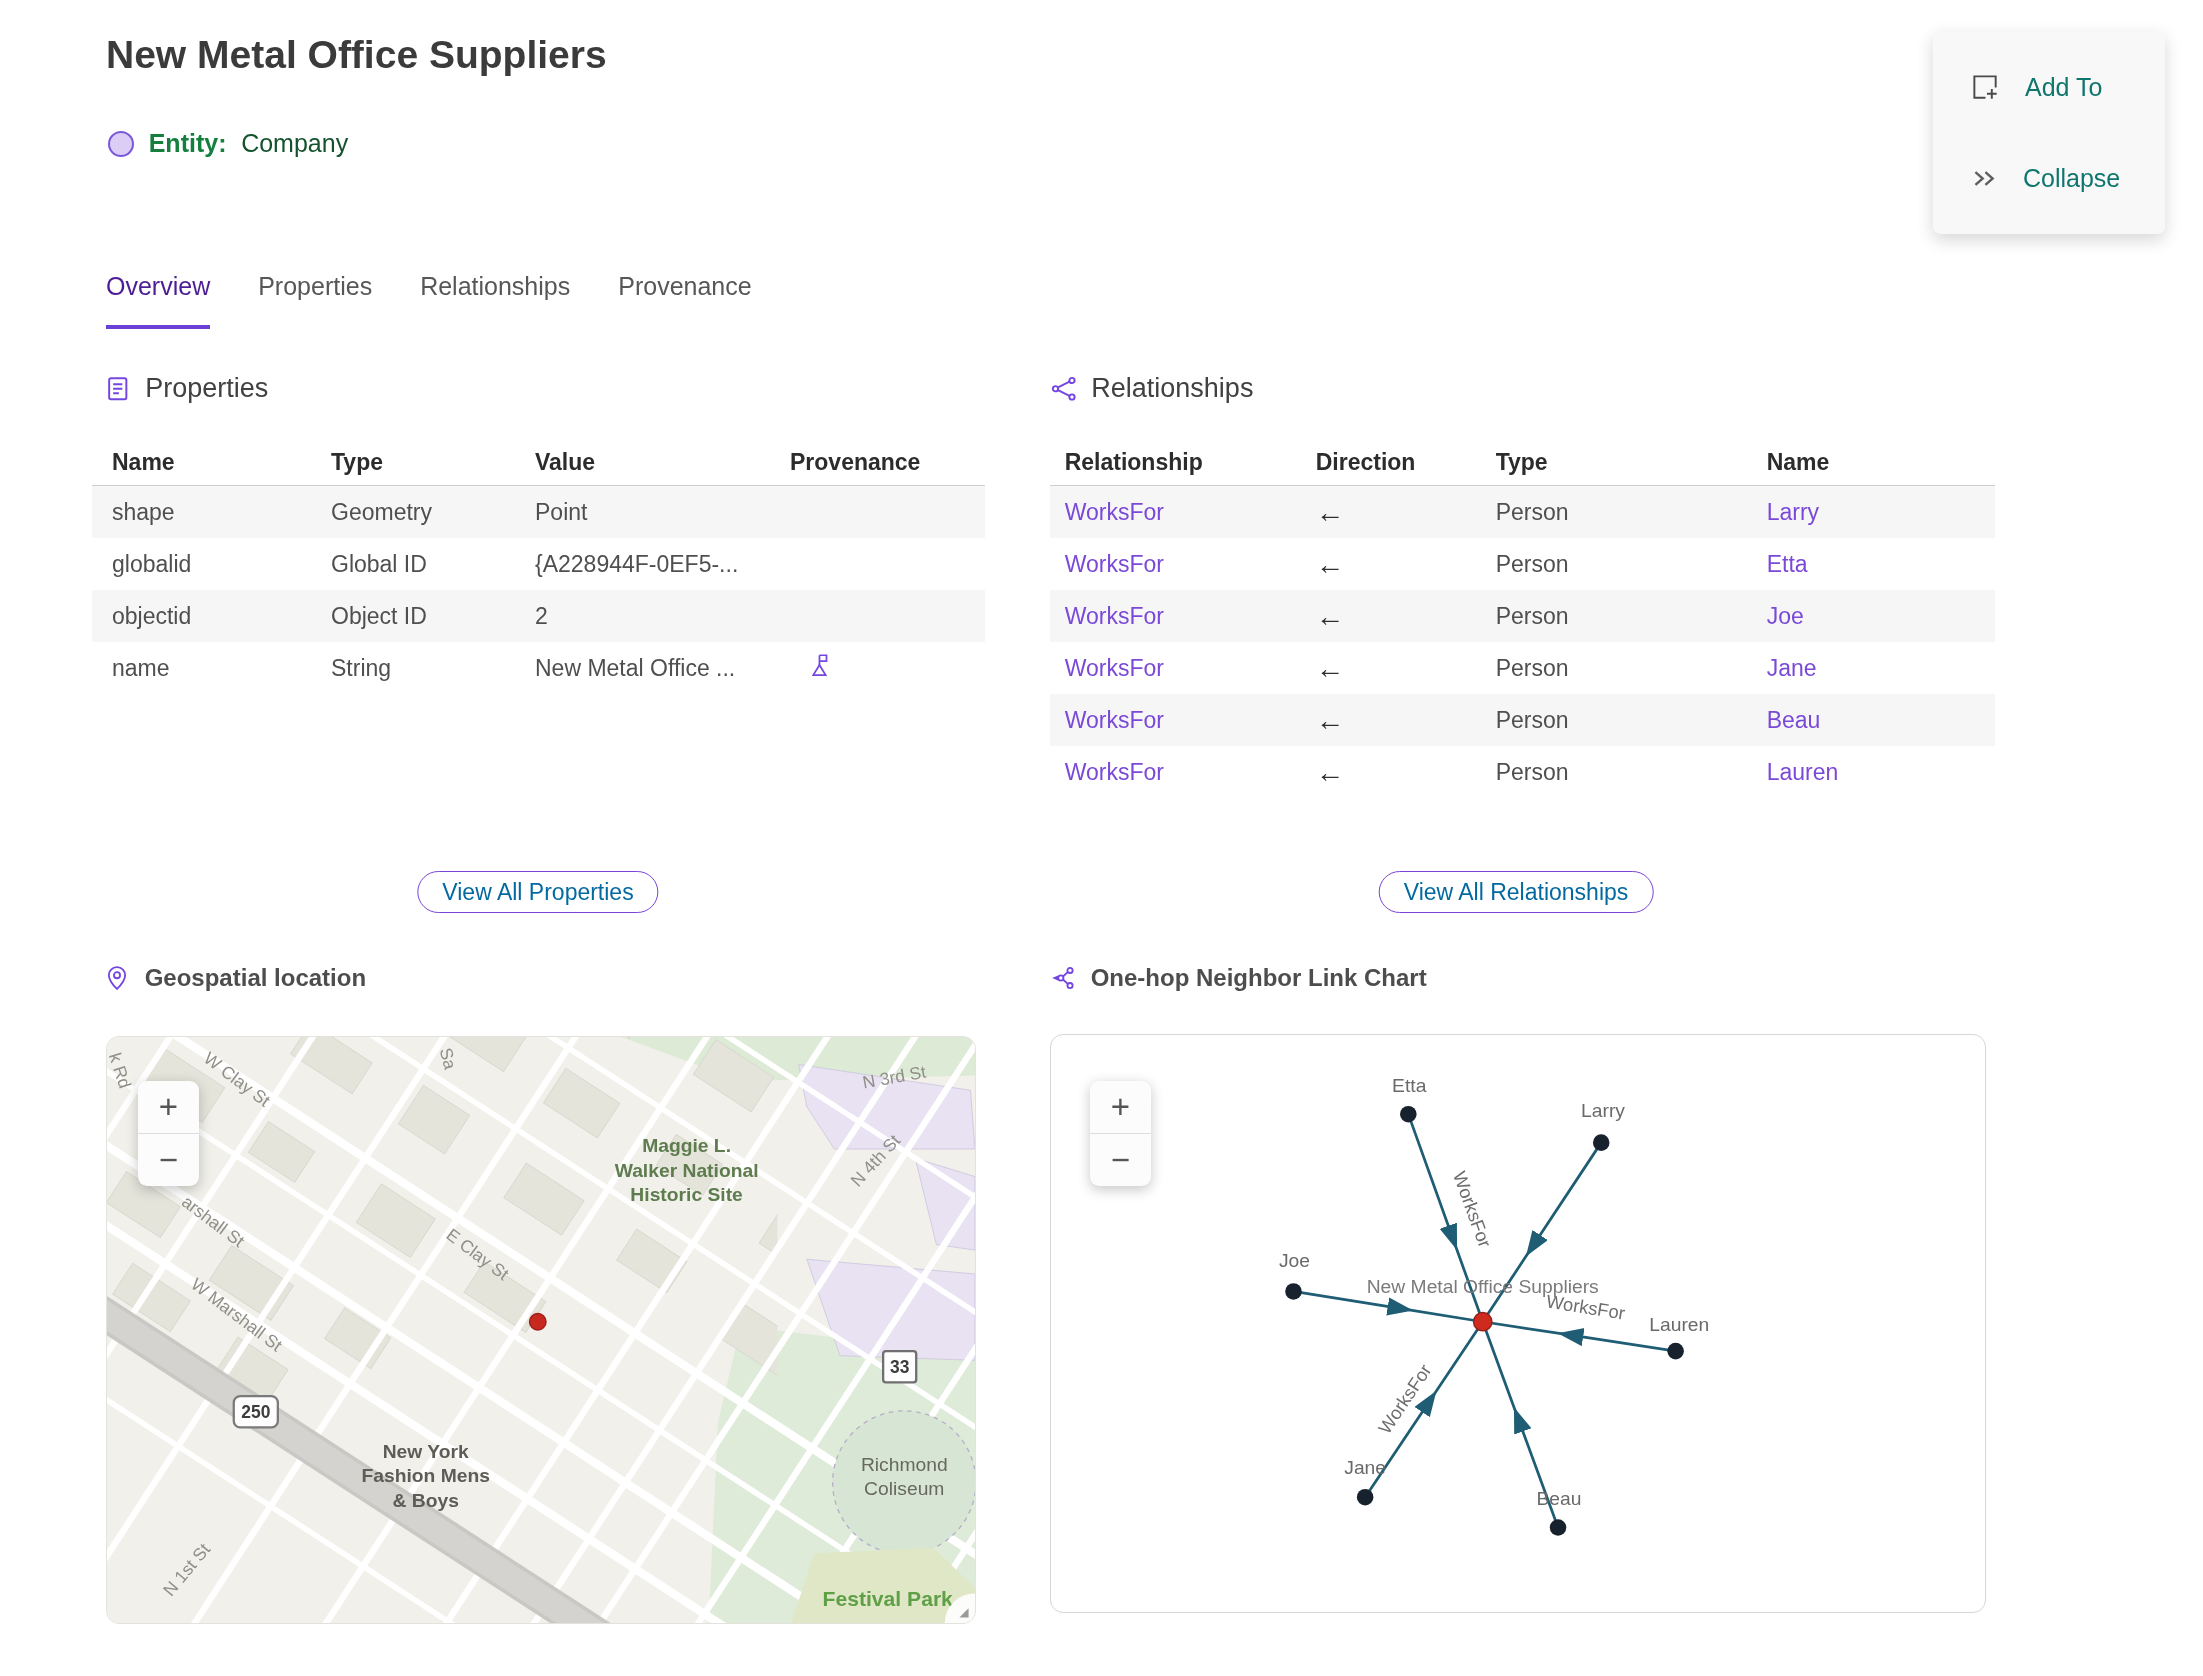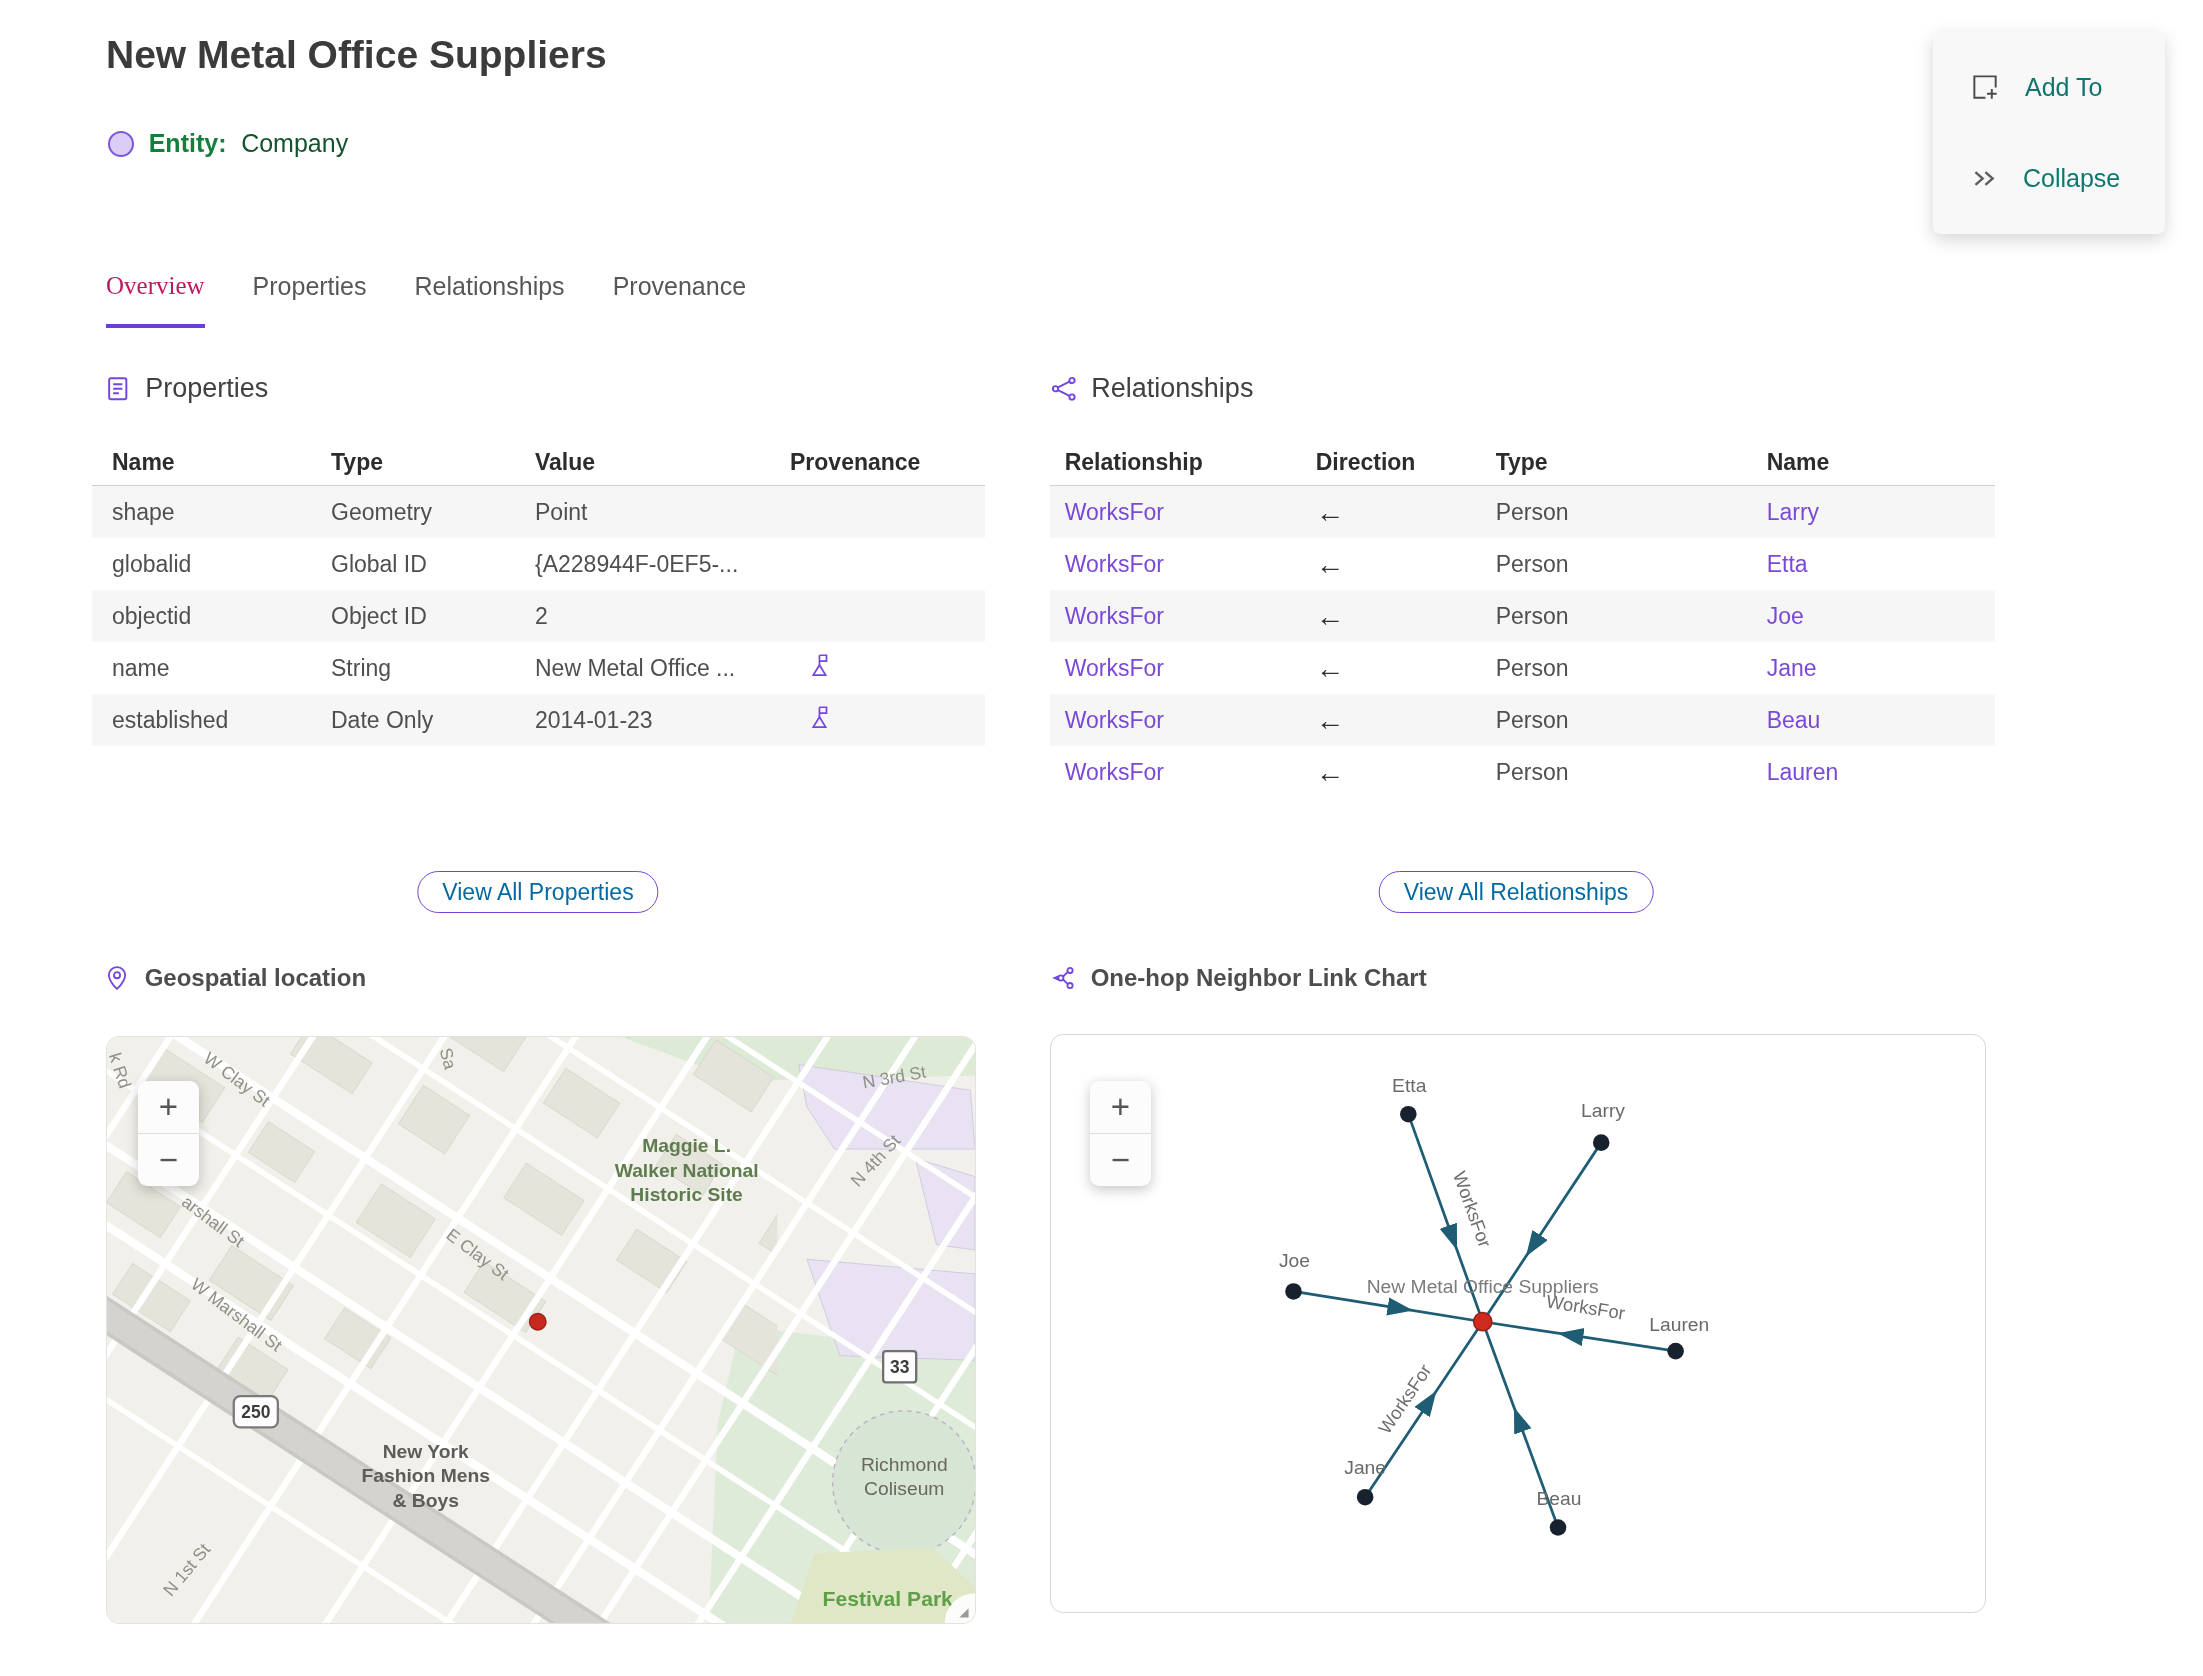--- a/index.html
+++ b/index.html
@@ -15,21 +15,21 @@
   .entity-type{color:#14532d;}
 
   
   .float-panel{left:1933px;top:32px;width:232px;height:202px;background:#f8f8f8;border-radius:7.3px;
     box-shadow:0 5.5px 16.5px rgba(0,0,0,0.16);padding:40px 0 0 37px;box-sizing:border-box;}
   .panel-item{display:flex;align-items:center;gap:24px;font-size:25px;color:#0f766e;cursor:pointer;margin-bottom:61px;}
 
   
   .tabs{left:106px;top:272px;display:flex;gap:48px;font-size:25px;color:#575757;}
   .tab{padding-bottom:24px;cursor:pointer;}
-  .tab.active{color:#be185d;border-bottom:4.6px solid #6a3fd6;font-family:Liberation Serif, serif;}
+  .tab.active{color:#4c1d95;border-bottom:4.6px solid #6a3fd6;}
 
   
   .sec-head{display:flex;align-items:center;gap:13.8px;font-size:27px;color:#414141;}
   .sub-head{display:flex;align-items:center;gap:14.7px;font-size:24px;color:#4d4d4d;font-weight:bold;}
 
   
   .tbl{font-size:23px;}
   .tbl .thead{display:grid;height:46px;align-items:center;font-weight:bold;color:#2c2c2c;border-bottom:0.9px solid #cfcfcf;}
   .tbl .trow{display:grid;height:52px;align-items:center;color:#4f4f4f;}
   .tbl .trow:nth-child(even){background:#f6f6f6;}
@@ -136,32 +136,20 @@
     <div class="trow">
       <div class="cell">objectid</div>
       <div class="cell">Object ID</div>
       <div class="cell">2</div>
       <div class="cell"></div>
     </div>
     <div class="trow">
       <div class="cell">name</div>
       <div class="cell">String</div>
       <div class="cell">New Metal Office ...</div>
-      <div class="cell">
-        <svg width="26" height="26" viewBox="0 0 24 24" fill="none" stroke="#7445e0" stroke-width="1.6" style="margin-left:16.5px;">
-          <path d="M11.5 3 v9"></path>
-            <path d="M11.5 3 h6.5 v5.5 h-6.5"></path>
-            <path d="M11.5 12 L5.8 21.3 h11.4 Z"></path>
-        </svg>
-      </div>
-    </div>
-    <div class="trow">
-      <div class="cell">established</div>
-      <div class="cell">Date Only</div>
-      <div class="cell">2014-01-23</div>
       <div class="cell">
         <svg width="26" height="26" viewBox="0 0 24 24" fill="none" stroke="#7445e0" stroke-width="1.6" style="margin-left:16.5px;">
           <path d="M11.5 3 v9"></path>
             <path d="M11.5 3 h6.5 v5.5 h-6.5"></path>
             <path d="M11.5 12 L5.8 21.3 h11.4 Z"></path>
         </svg>
       </div>
     </div>
   </div>
 

